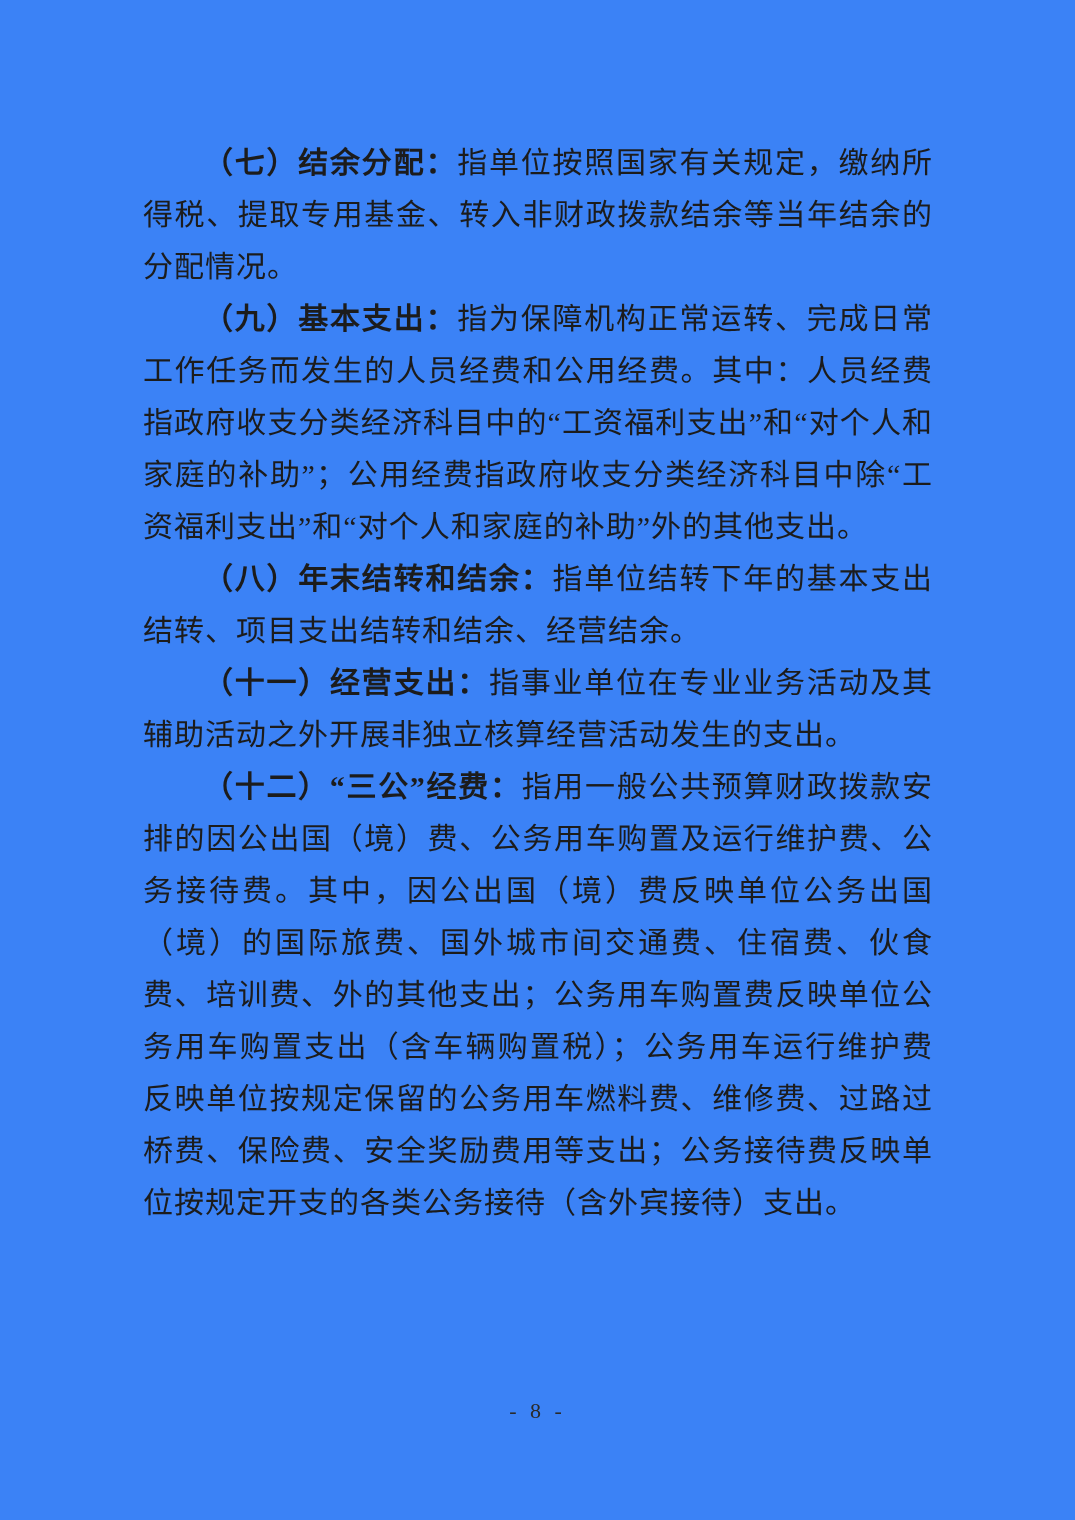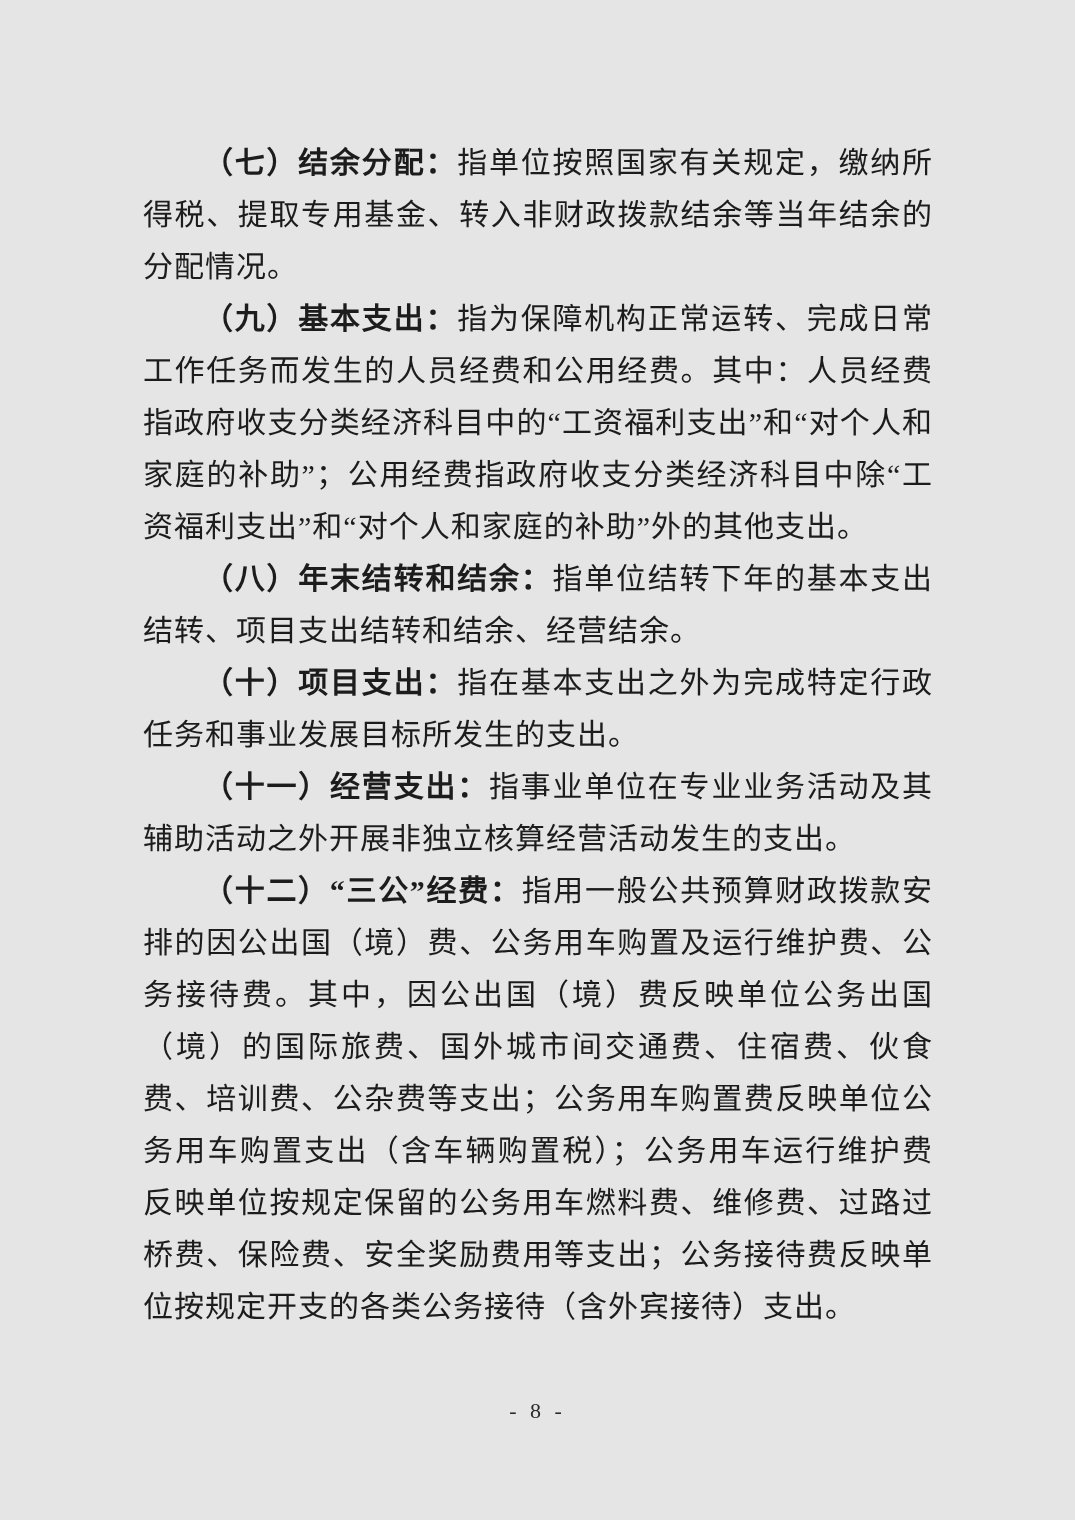--- a/index.html
+++ b/index.html
@@ -4,21 +4,21 @@
 <style>
   html, body {
     margin: 0;
     padding: 0;
     background: #ffffff;
   }
   .page {
     position: relative;
     width: 1075px;
     height: 1520px;
-    background: #e5e5e5;
+    background: #3b82f6;
     overflow: hidden;
     font-family: "Liberation Serif", "DejaVu Serif", serif;
     color: #1c1c1c;
   }
   .content {
     position: absolute;
     top: 137px;
     left: 143px;
     width: 790px;
   }
@@ -51,22 +51,21 @@
 
 <div class="page">
   <div class="content">
 
     <p class="para"><span class="lead">（七）结余分配：</span><span class="body">指单位按照国家有关规定，缴纳所得税、提取专用基金、转入非财政拨款结余等当年结余的分配情况。</span></p>
 
     <p class="para"><span class="lead">（九）基本支出：</span><span class="body">指为保障机构正常运转、完成日常工作任务而发生的人员经费和公用经费。其中：人员经费指政府收支分类经济科目中的“工资福利支出”和“对个人和家庭的补助”；公用经费指政府收支分类经济科目中除“工资福利支出”和“对个人和家庭的补助”外的其他支出。</span></p>
 
     <p class="para"><span class="lead">（八）年末结转和结余：</span><span class="body">指单位结转下年的基本支出结转、项目支出结转和结余、经营结余。</span></p>
 
-    <p class="para"><span class="lead">（十）项目支出：</span><span class="body">指在基本支出之外为完成特定行政任务和事业发展目标所发生的支出。</span></p>
 
     <p class="para"><span class="lead">（十一）经营支出：</span><span class="body">指事业单位在专业业务活动及其辅助活动之外开展非独立核算经营活动发生的支出。</span></p>
 
-    <p class="para"><span class="lead">（十二）“三公”经费：</span><span class="body">指用一般公共预算财政拨款安排的因公出国（境）费、公务用车购置及运行维护费、公务接待费。其中，因公出国（境）费反映单位公务出国（境）的国际旅费、国外城市间交通费、住宿费、伙食费、培训费、公杂费等支出；公务用车购置费反映单位公务用车购置支出（含车辆购置税）；公务用车运行维护费反映单位按规定保留的公务用车燃料费、维修费、过路过桥费、保险费、安全奖励费用等支出；公务接待费反映单位按规定开支的各类公务接待（含外宾接待）支出。</span></p>
+    <p class="para"><span class="lead">（十二）“三公”经费：</span><span class="body">指用一般公共预算财政拨款安排的因公出国（境）费、公务用车购置及运行维护费、公务接待费。其中，因公出国（境）费反映单位公务出国（境）的国际旅费、国外城市间交通费、住宿费、伙食费、培训费、外的其他支出；公务用车购置费反映单位公务用车购置支出（含车辆购置税）；公务用车运行维护费反映单位按规定保留的公务用车燃料费、维修费、过路过桥费、保险费、安全奖励费用等支出；公务接待费反映单位按规定开支的各类公务接待（含外宾接待）支出。</span></p>
 
   </div>
 
   <div class="footer">- 8 -</div>
 </div>
 
 </body></html>

